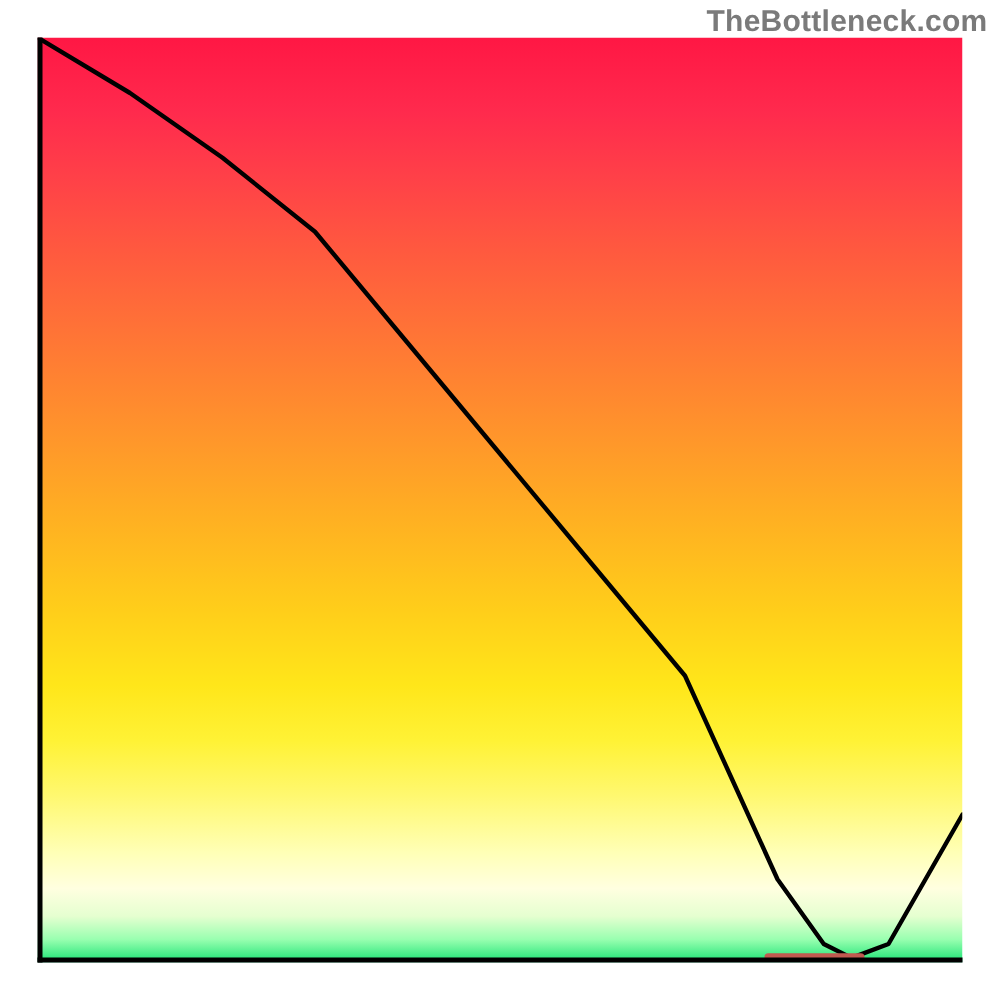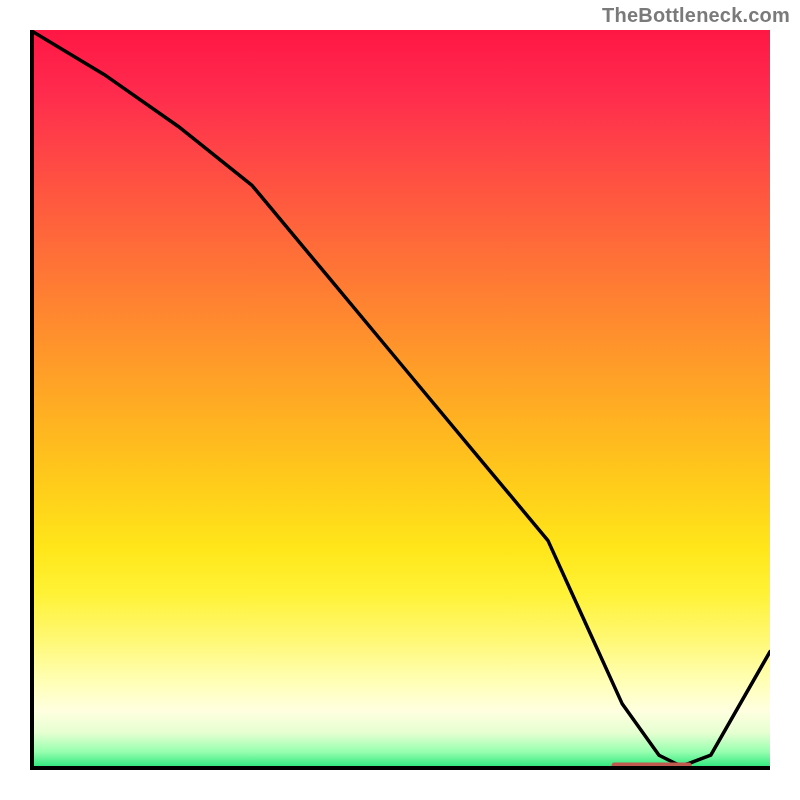--- a/index.html
+++ b/index.html
@@ -8,21 +8,21 @@
     height: 800px;
     background: #ffffff;
     font-family: Arial, Helvetica, sans-serif;
     position: relative;
     overflow: hidden;
   }
   .watermark {
     position: absolute;
     top: 4px;
     right: 10px;
-    font-size: 20px;
+    font-size: 24px;
     font-weight: 600;
     color: #7a7a7a;
     z-index: 10;
     letter-spacing: 0.2px;
   }
   .plot-frame {
     position: absolute;
     left: 30px;
     top: 30px;
     width: 740px;

